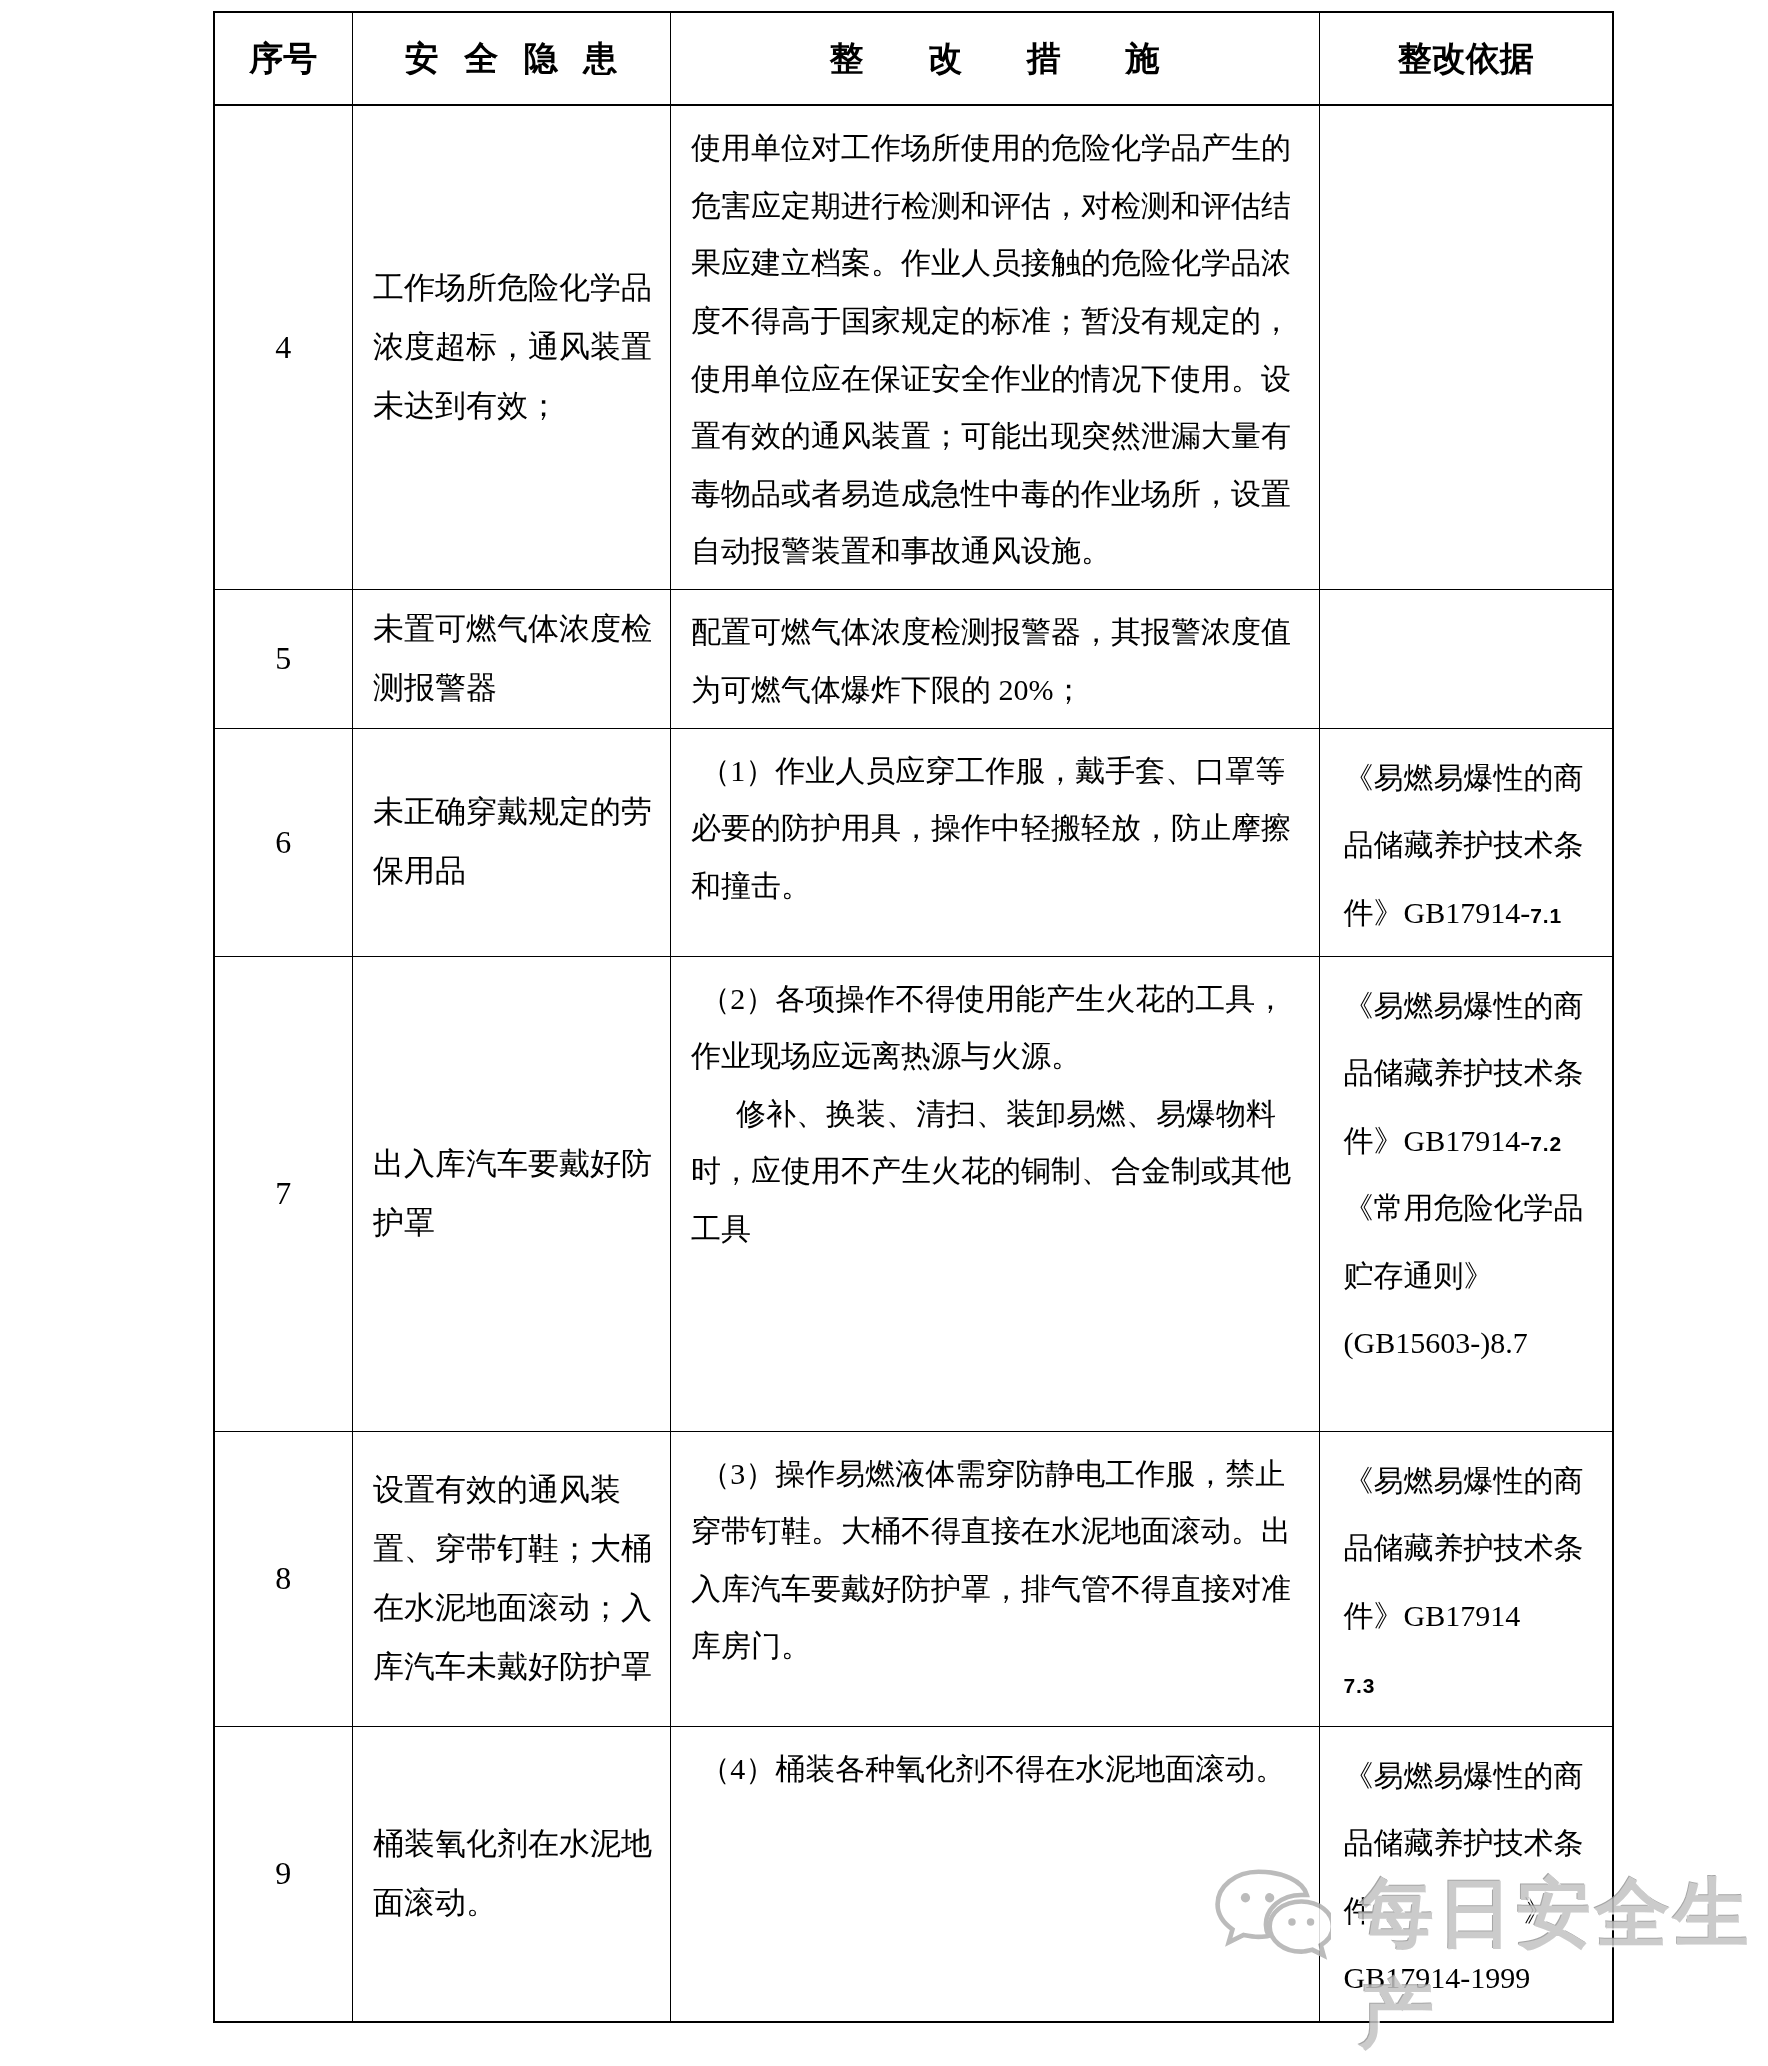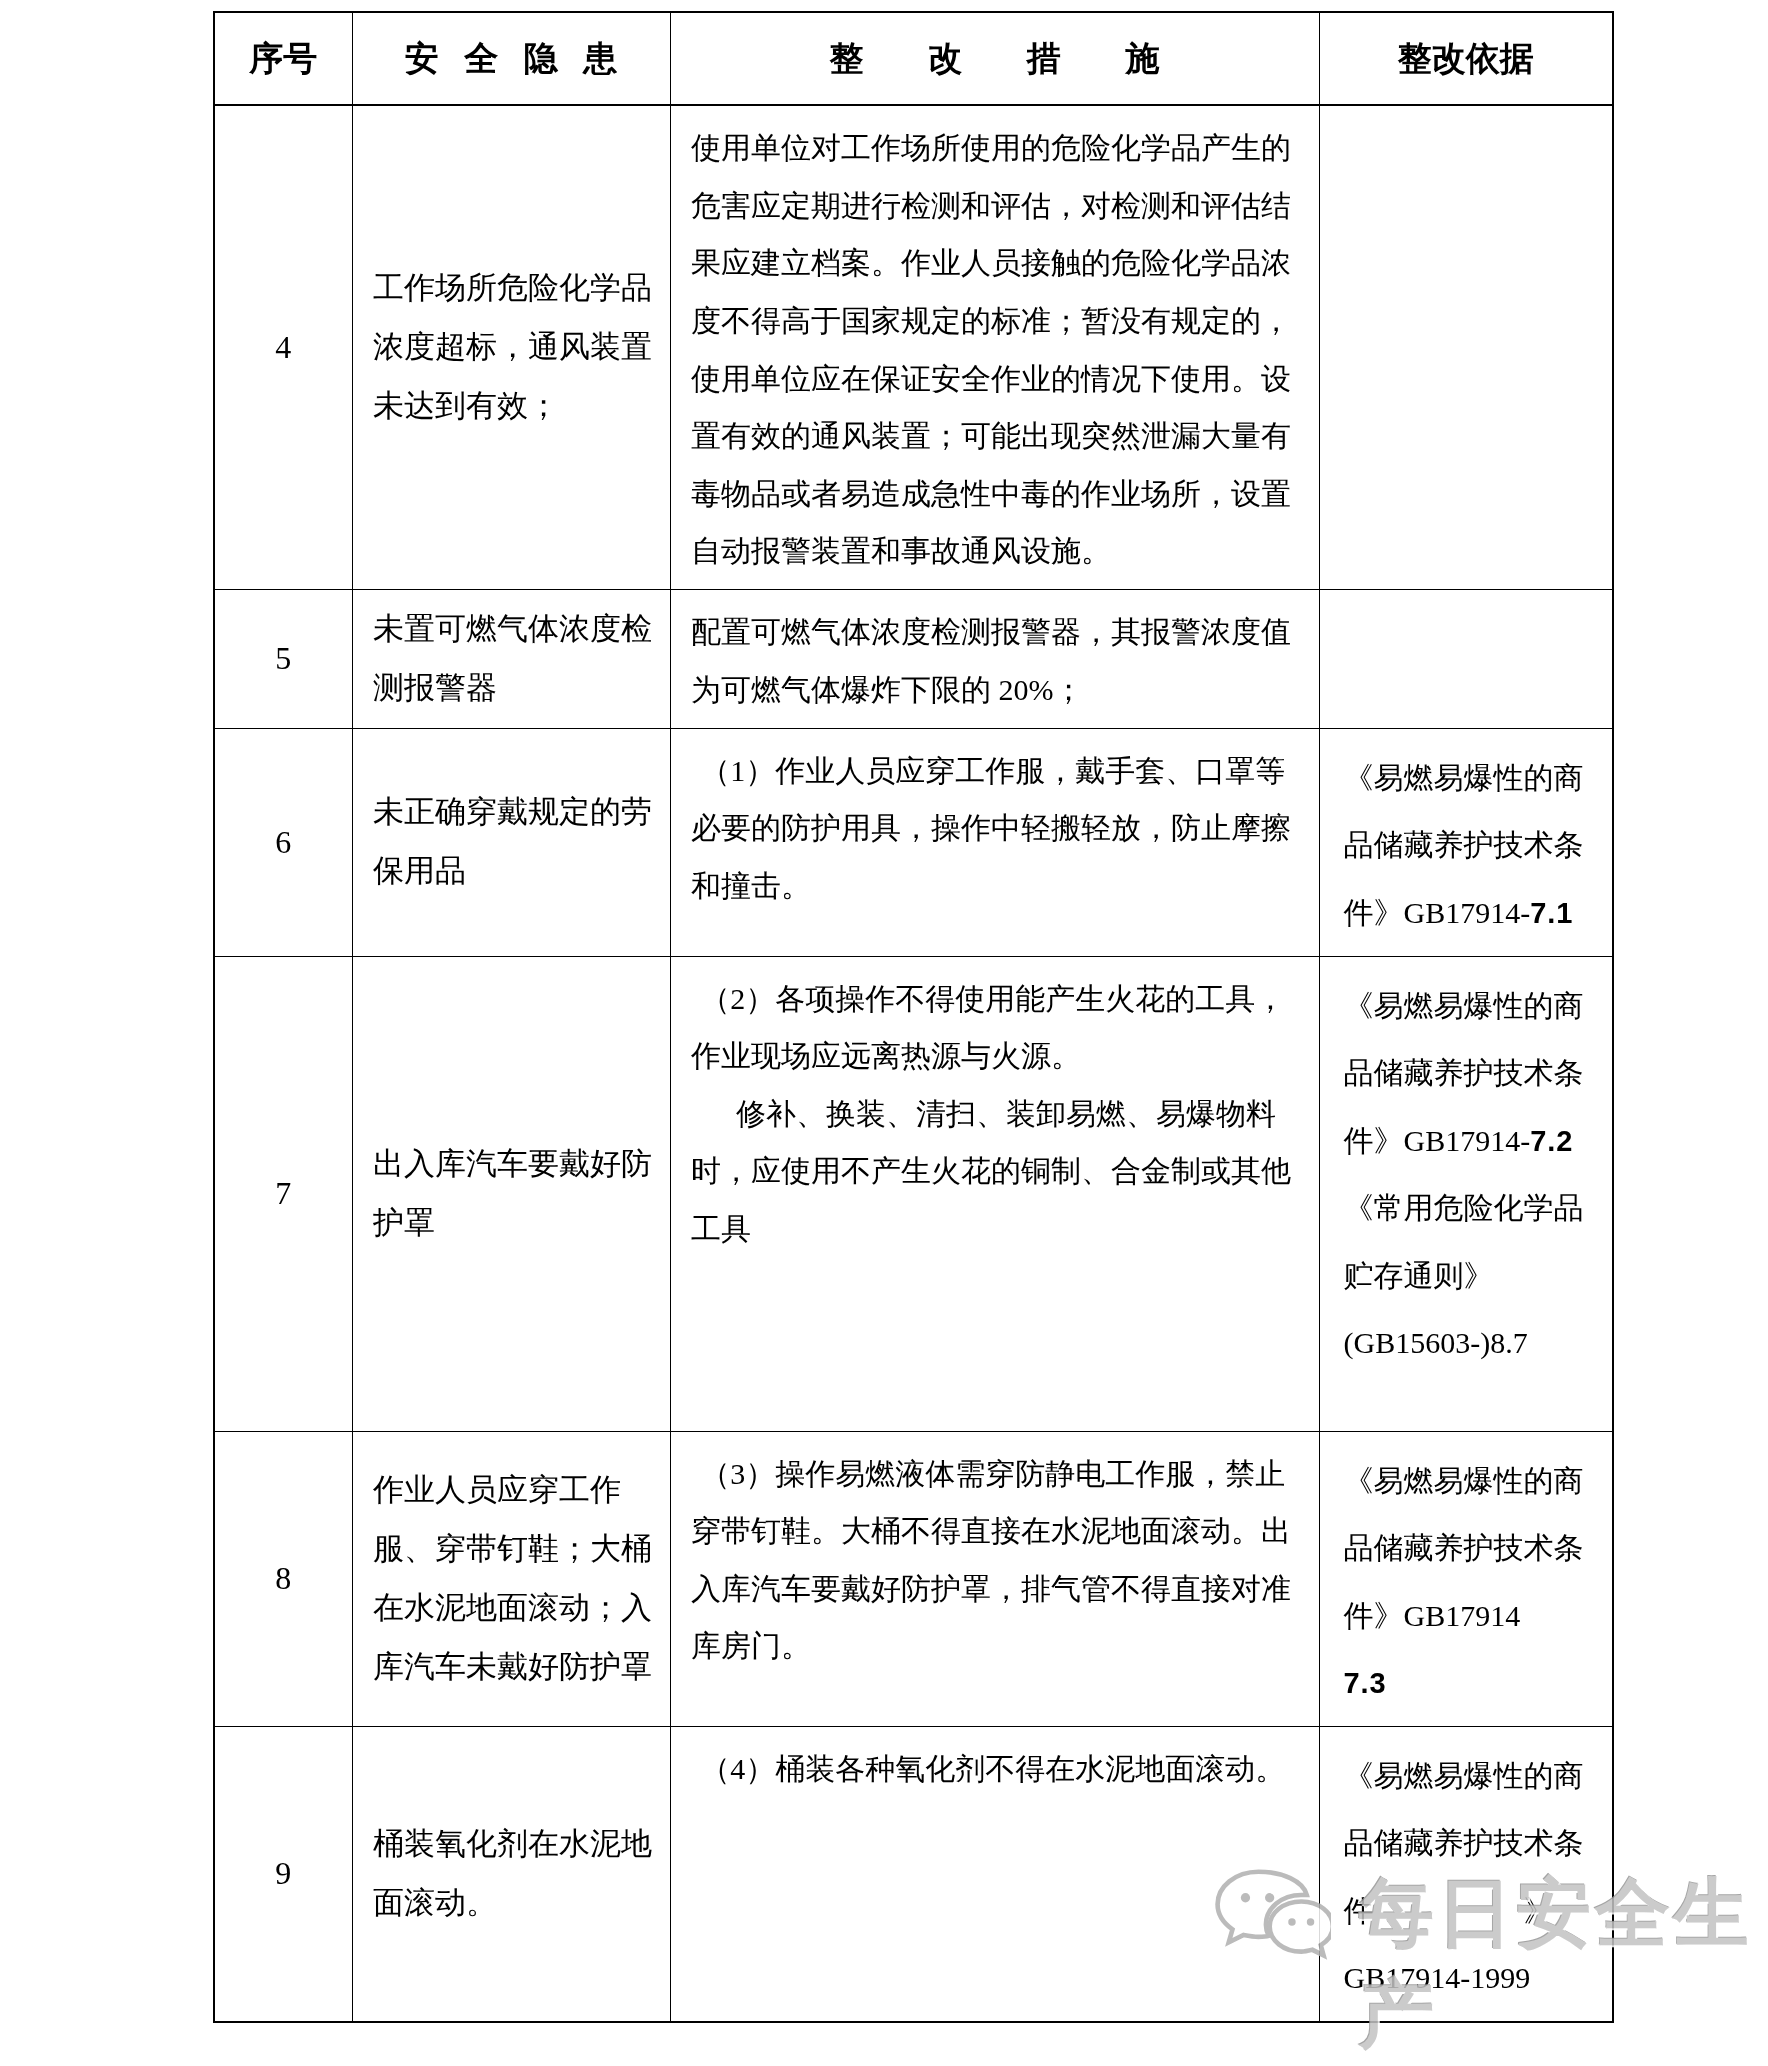--- a/index.html
+++ b/index.html
@@ -25,21 +25,21 @@
   .c-ms{vertical-align:top;padding:13px 17px 9.3px 20.5px;font-size:30px;line-height:1.92;}
   .c-bs{vertical-align:top;padding:15px 17px 9.3px 24px;font-size:30px;line-height:2.25;}
   .doc p{margin:0;}
   .num{text-indent:9.3px;}
   .indent2{text-indent:45px;}
   .p2{margin-top:48px;}
   .mt-lg{margin-top:62px;}
   .mt-sm{margin-top:11.2px;}
   .bnum{
     font-family:"Liberation Sans","DejaVu Sans",sans-serif;
-    font-weight:bold;font-size:29px;letter-spacing:0.9px;
+    font-weight:bold;font-size:21px;letter-spacing:0.9px;
   }
   tr.r0{height:155px;}
   tr.r1{height:466px;}
   tr.r2{height:136px;}
   tr.r3{height:224px;}
   tr.r4{height:475px;}
   tr.r5{height:272px;}
   tr.r6{height:220px;}
   .watermark{
     position:absolute;left:1212px;top:1864px;z-index:5;
@@ -119,21 +119,21 @@
         </td>
         <td class="c-bs">
           <p><span>《易燃易爆性的商品储藏养护技术条件》GB17914-</span><b class="bnum">7.2</b></p>
           <p class="mt-lg"><span>《常用危险化学品贮存通则》(GB15603-)8.7</span><b class="bnum"></b></p>
         </td>
       </tr>
 
       <tr class="r5">
         <td class="c-no">8</td>
         <td class="c-hz">
-            <p>作业人员应穿工作服、穿带钉鞋；大桶在水泥地面滚动；入库汽车未戴好防护罩</p>
+            <p>设置有效的通风装置、穿带钉鞋；大桶在水泥地面滚动；入库汽车未戴好防护罩</p>
           </td>
         <td class="c-ms">
           <p class="num">（3）操作易燃液体需穿防静电工作服，禁止穿带钉鞋。大桶不得直接在水泥地面滚动。出入库汽车要戴好防护罩，排气管不得直接对准库房门。</p>
         </td>
         <td class="c-bs">
           <p><span>《易燃易爆性的商品储藏养护技术条件》GB17914</span><b class="bnum"></b></p>
           <p class="mt-sm"><span></span><b class="bnum">7.3</b></p>
         </td>
       </tr>
 

